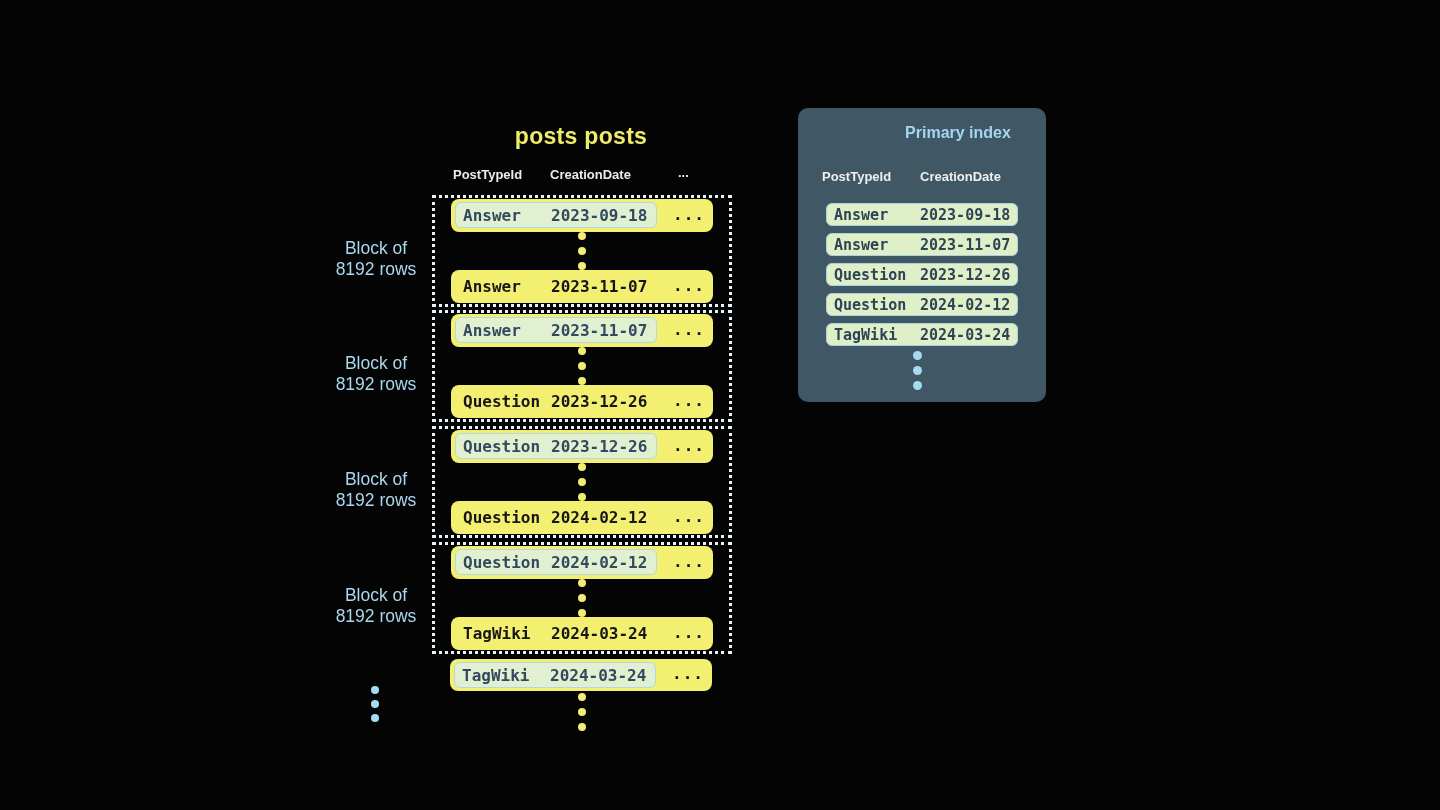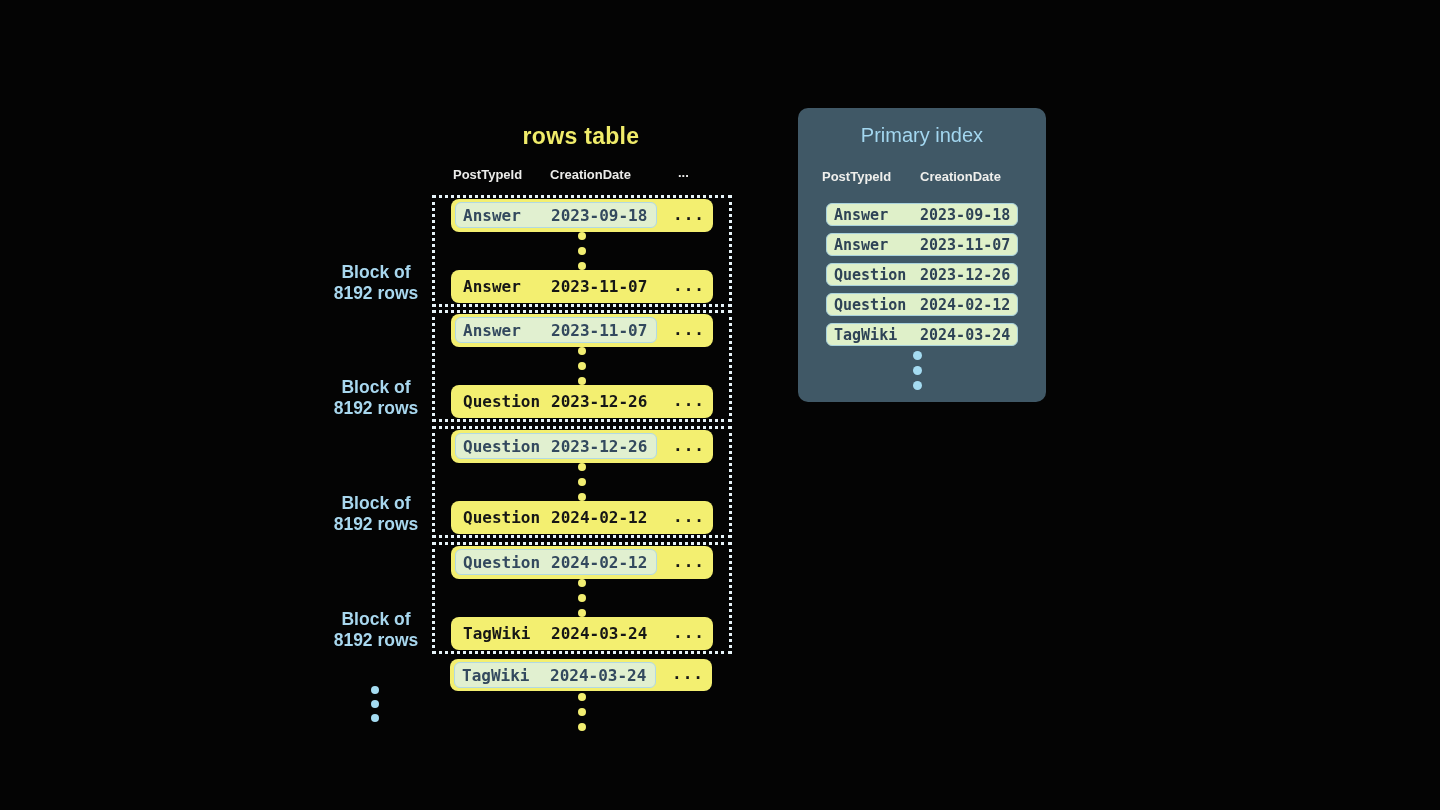--- a/index.html
+++ b/index.html
@@ -12,21 +12,21 @@
                color:#f0ec6a;font-size:23px;font-weight:600;letter-spacing:.3px;}
   .posts-headers{position:absolute;left:453px;top:167px;width:290px;display:flex;
                  color:#ececea;font-size:13px;font-weight:700;}
   .posts-headers .col1{width:97px;}
   .posts-headers .hdr-ellipsis{position:absolute;left:225px;top:-2px;}
 
   .block{position:absolute;left:432px;width:300px;height:112px;box-sizing:border-box;
          border:3px dotted #e7f3f8;display:flex;flex-direction:column;align-items:center;
          padding:1px 0;}
   .block-label{position:absolute;left:314px;width:124px;text-align:center;
-               color:#a8d7ee;font-size:17.5px;line-height:21px;font-weight:700;margin-top:24px;}
+               color:#a8d7ee;font-size:17.5px;line-height:21px;font-weight:400;}
 
   .prow{position:relative;flex:none;width:262px;height:33px;background:#f3ef70;
         border-radius:8px;display:flex;align-items:center;box-sizing:border-box;
         font-family:"DejaVu Sans Mono",monospace;font-weight:700;font-size:16px;color:#161616;}
   .prow.plain{padding-left:12px;}
   .prow .ct{width:88px;flex:none;}
   .row-ellipsis{position:absolute;left:222px;top:45%;transform:translateY(-50%);
                 color:#161616;font-weight:700;letter-spacing:1px;}
   .hl-box{position:absolute;left:4px;top:3px;width:202px;height:26px;box-sizing:border-box;
           background:#e1f0d0;border:1.5px solid #b2d9e2;border-radius:6px;
@@ -39,39 +39,39 @@
   .dot.y{background:#f2ee71;}
   .dot.b{background:#a5dcf2;}
   .abs-dots{position:absolute;display:flex;flex-direction:column;align-items:center;gap:7px;}
 
   .overflow-row{position:absolute;left:450px;top:659px;width:262px;height:32px;flex:none;}
 
   
   .panel{position:absolute;left:798px;top:108px;width:248px;height:294px;
          background:#405866;border-radius:10px;}
   .panel-title{position:absolute;top:16px;left:0;width:100%;text-align:center;
-               color:#a3d7f0;font-size:20px;font-weight:400;}
+               color:#a3d7f0;font-size:16px;font-weight:700;padding-left:36px;}
   .panel-headers{position:absolute;top:61px;left:24px;display:flex;
                  color:#efefec;font-size:13px;font-weight:700;}
   .panel-headers .col1{width:98px;}
   .irow{position:absolute;left:28px;width:192px;height:23px;box-sizing:border-box;
         background:#dff0c9;border:1.5px solid #a9d2dc;border-radius:6px;
         display:flex;align-items:center;padding-left:7px;
         font-family:"DejaVu Sans Mono",monospace;font-weight:700;font-size:15px;color:#2e4356;}
   .irow .ct{width:86px;flex:none;}
   .panel-dots{position:absolute;left:115px;top:243px;display:flex;flex-direction:column;
               align-items:center;gap:6px;}
   .panel-dots .dot{width:9px;height:9px;}
 </style>
 </head>
 <body>
 
 <div class="stage">
 
-  <div class="posts-title">rows table</div>
+  <div class="posts-title">posts posts</div>
 
   <div class="posts-headers mono">
     <span class="col1">PostTypeId</span>
     <span class="col2">CreationDate</span>
     <span class="hdr-ellipsis">...</span>
   </div>
 
   <div class="block-label" style="top:238px">
     <div>Block of</div>
     <div>8192 rows</div>

